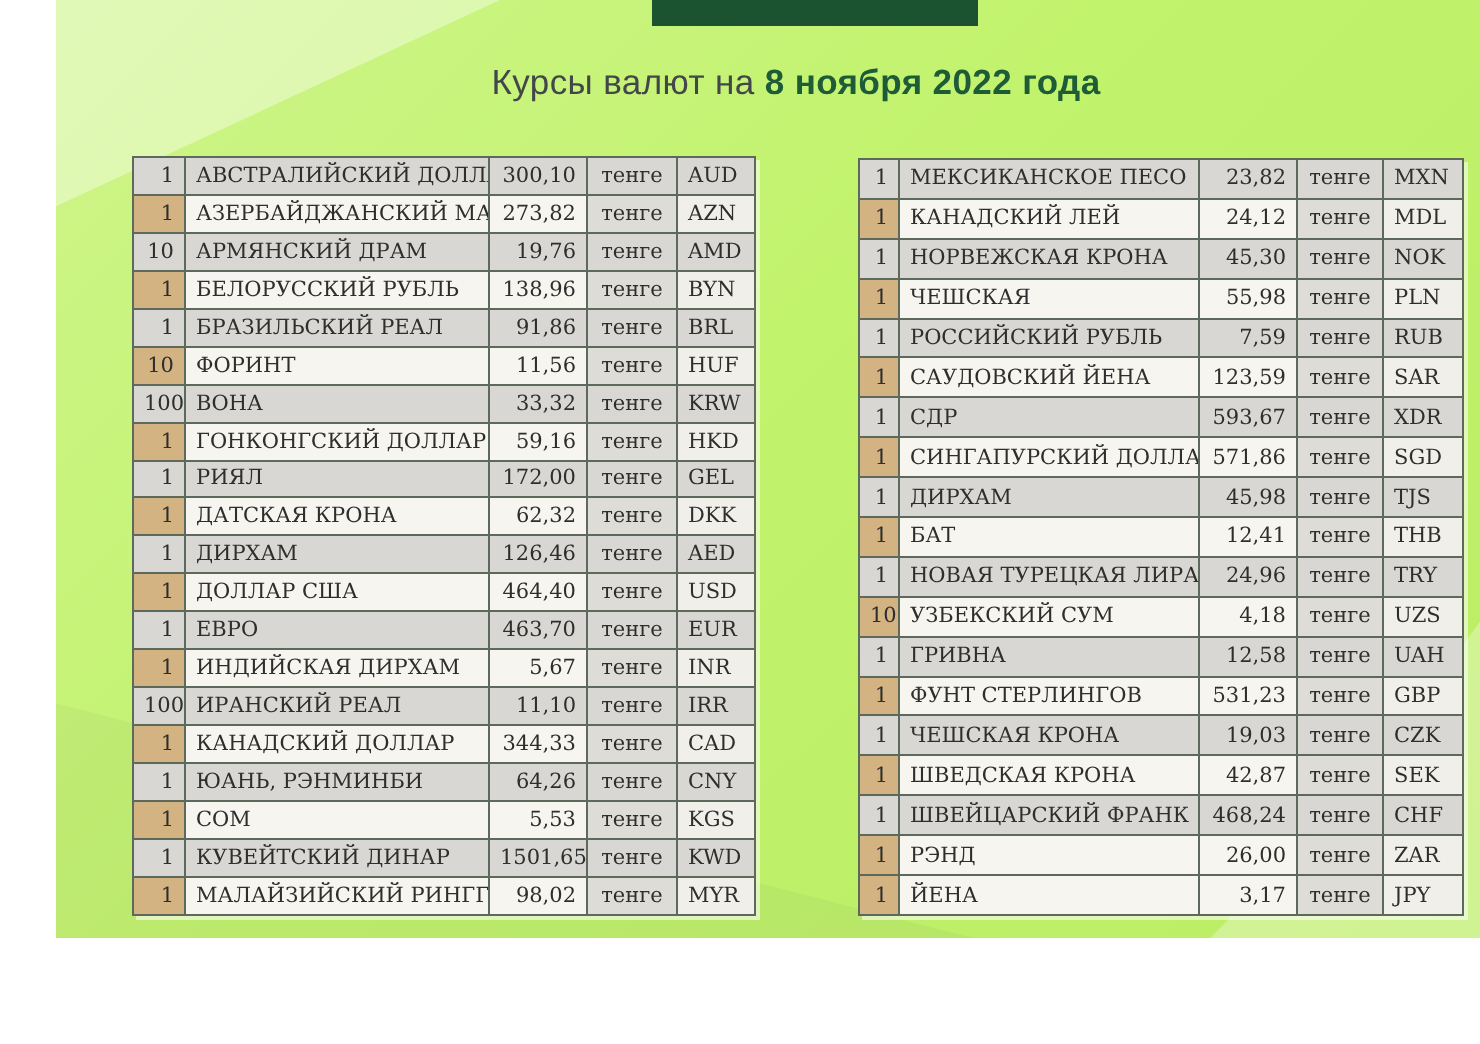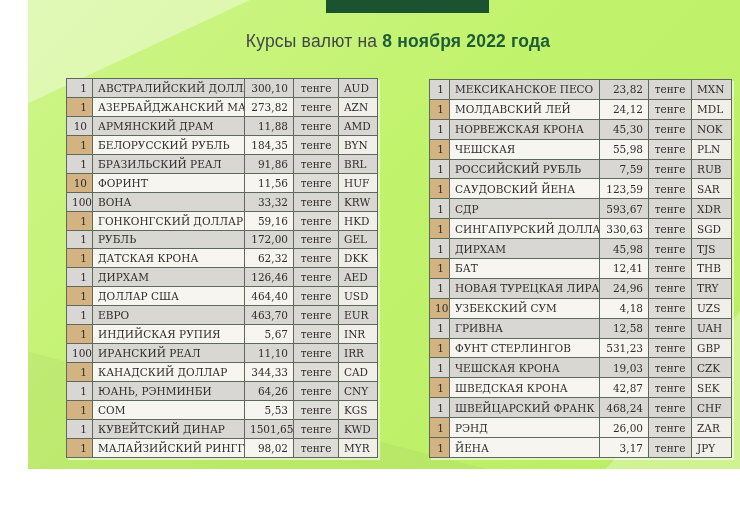--- a/index.html
+++ b/index.html
@@ -98,28 +98,28 @@
         <tr class="light">
           <td class="qty">1</td>
           <td class="name">АЗЕРБАЙДЖАНСКИЙ МАНАТ</td>
           <td class="rate">273,82</td>
           <td class="unit">тенге</td>
           <td class="code">AZN</td>
         </tr>
         <tr class="gray">
           <td class="qty">10</td>
           <td class="name">АРМЯНСКИЙ ДРАМ</td>
-          <td class="rate">11,88</td>
+          <td class="rate">19,76</td>
           <td class="unit">тенге</td>
           <td class="code">AMD</td>
         </tr>
         <tr class="light">
           <td class="qty">1</td>
           <td class="name">БЕЛОРУССКИЙ РУБЛЬ</td>
-          <td class="rate">184,35</td>
+          <td class="rate">138,96</td>
           <td class="unit">тенге</td>
           <td class="code">BYN</td>
         </tr>
         <tr class="gray">
           <td class="qty">1</td>
           <td class="name">БРАЗИЛЬСКИЙ РЕАЛ</td>
           <td class="rate">91,86</td>
           <td class="unit">тенге</td>
           <td class="code">BRL</td>
         </tr>
@@ -139,21 +139,21 @@
         </tr>
         <tr class="light">
           <td class="qty">1</td>
           <td class="name">ГОНКОНГСКИЙ ДОЛЛАР</td>
           <td class="rate">59,16</td>
           <td class="unit">тенге</td>
           <td class="code">HKD</td>
         </tr>
         <tr class="gray">
           <td class="qty">1</td>
-          <td class="name">РУБЛЬ</td>
+          <td class="name">РИЯЛ</td>
           <td class="rate">172,00</td>
           <td class="unit">тенге</td>
           <td class="code">GEL</td>
         </tr>
         <tr class="light">
           <td class="qty">1</td>
           <td class="name">ДАТСКАЯ КРОНА</td>
           <td class="rate">62,32</td>
           <td class="unit">тенге</td>
           <td class="code">DKK</td>
@@ -174,21 +174,21 @@
         </tr>
         <tr class="gray">
           <td class="qty">1</td>
           <td class="name">ЕВРО</td>
           <td class="rate">463,70</td>
           <td class="unit">тенге</td>
           <td class="code">EUR</td>
         </tr>
         <tr class="light">
           <td class="qty">1</td>
-          <td class="name">ИНДИЙСКАЯ РУПИЯ</td>
+          <td class="name">ИНДИЙСКАЯ ДИРХАМ</td>
           <td class="rate">5,67</td>
           <td class="unit">тенге</td>
           <td class="code">INR</td>
         </tr>
         <tr class="gray">
           <td class="qty">1000</td>
           <td class="name">ИРАНСКИЙ РЕАЛ</td>
           <td class="rate">11,10</td>
           <td class="unit">тенге</td>
           <td class="code">IRR</td>
@@ -242,21 +242,21 @@
     <tbody>
         <tr class="gray">
           <td class="qty">1</td>
           <td class="name">МЕКСИКАНСКОЕ ПЕСО</td>
           <td class="rate">23,82</td>
           <td class="unit">тенге</td>
           <td class="code">MXN</td>
         </tr>
         <tr class="light">
           <td class="qty">1</td>
-          <td class="name">МОЛДАВСКИЙ ЛЕЙ</td>
+          <td class="name">КАНАДСКИЙ ЛЕЙ</td>
           <td class="rate">24,12</td>
           <td class="unit">тенге</td>
           <td class="code">MDL</td>
         </tr>
         <tr class="gray">
           <td class="qty">1</td>
           <td class="name">НОРВЕЖСКАЯ КРОНА</td>
           <td class="rate">45,30</td>
           <td class="unit">тенге</td>
           <td class="code">NOK</td>
@@ -285,21 +285,21 @@
         <tr class="gray">
           <td class="qty">1</td>
           <td class="name">СДР</td>
           <td class="rate">593,67</td>
           <td class="unit">тенге</td>
           <td class="code">XDR</td>
         </tr>
         <tr class="light">
           <td class="qty">1</td>
           <td class="name">СИНГАПУРСКИЙ ДОЛЛАР</td>
-          <td class="rate">330,63</td>
+          <td class="rate">571,86</td>
           <td class="unit">тенге</td>
           <td class="code">SGD</td>
         </tr>
         <tr class="gray">
           <td class="qty">1</td>
           <td class="name">ДИРХАМ</td>
           <td class="rate">45,98</td>
           <td class="unit">тенге</td>
           <td class="code">TJS</td>
         </tr>

